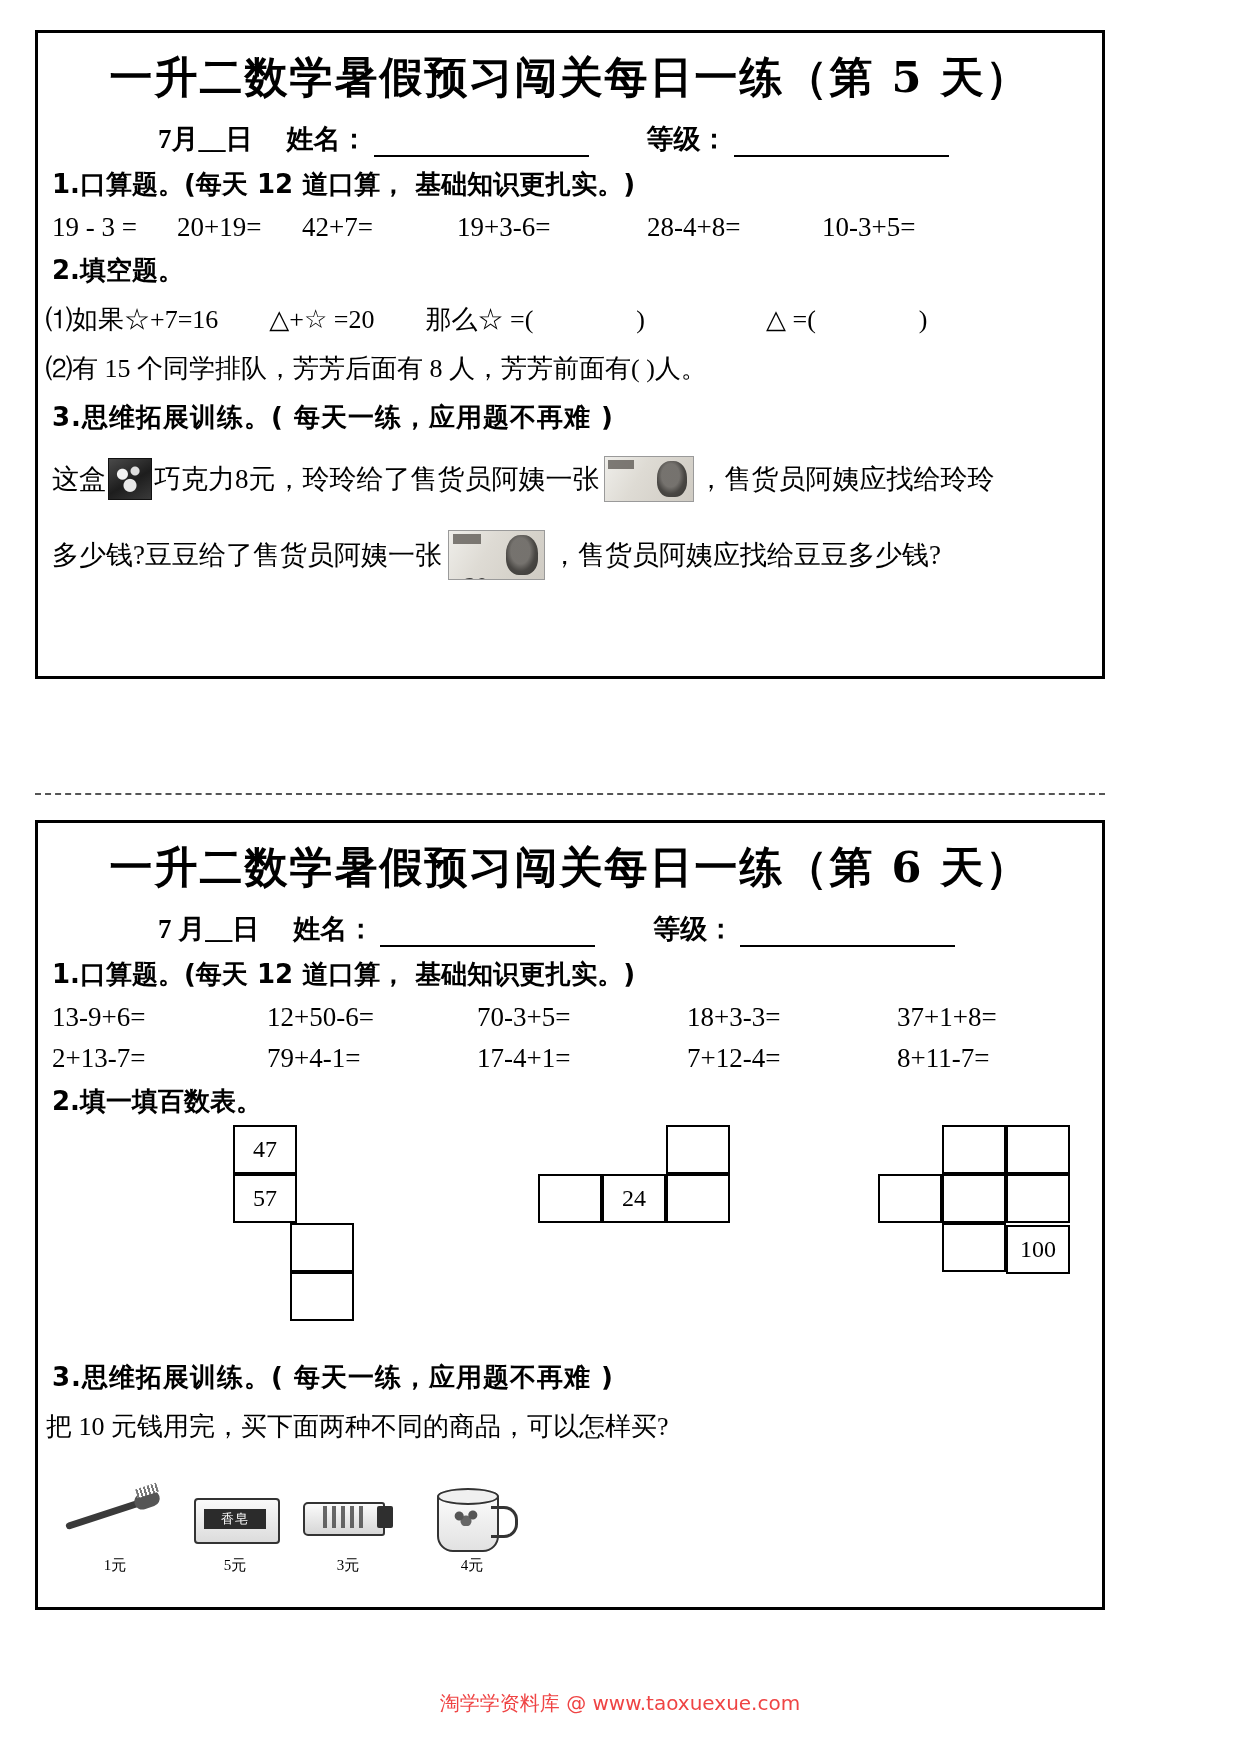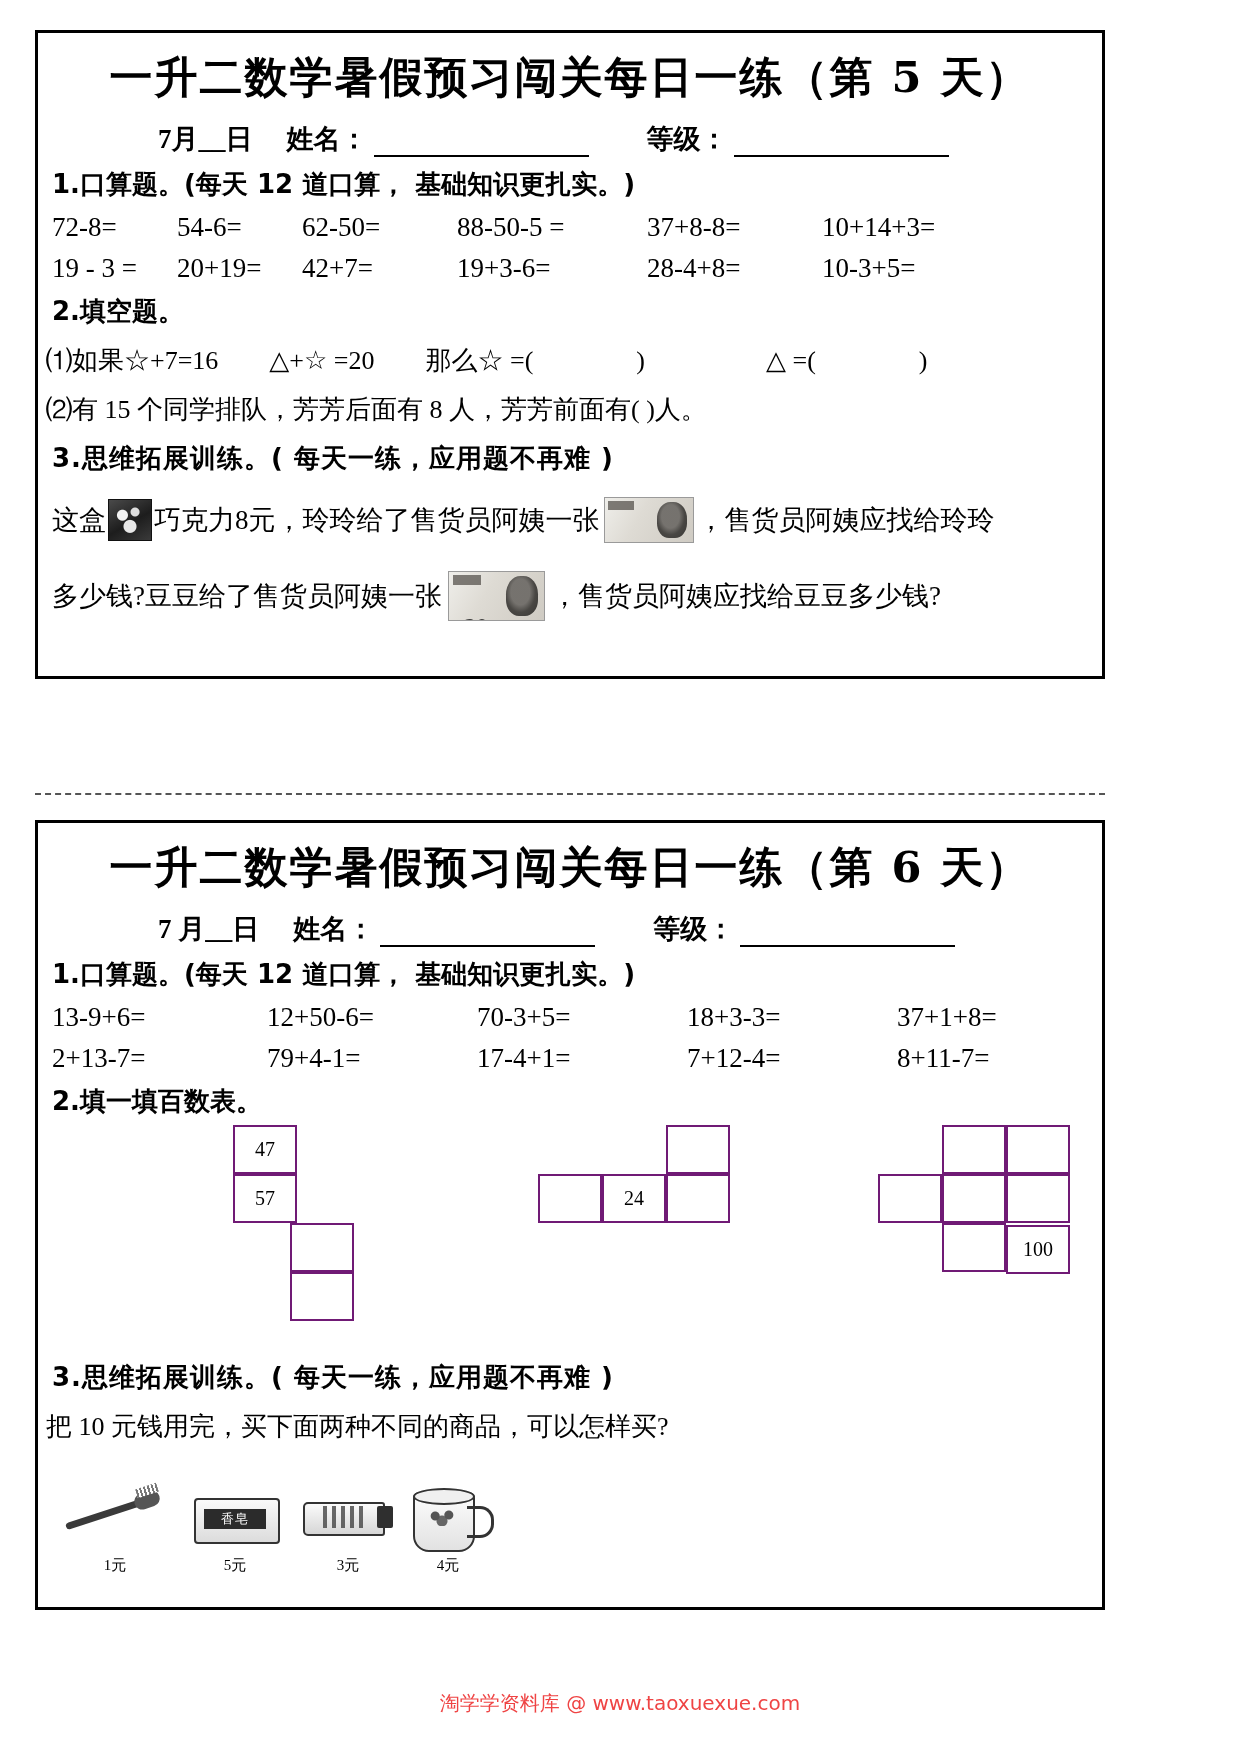--- a/index.html
+++ b/index.html
@@ -160,23 +160,23 @@
   #d6r2 .item:nth-child(4){width:210px;}
 
   .grids{
     position:relative;
     height:225px;
     margin-top:6px;
   }
   .cell{
     position:absolute;
     width:64px;height:49px;
-    border:2px solid #701a75;
+    border:2px solid #000000;
     box-sizing:border-box;
-    font-size:20px;
+    font-size:24px;
     display:flex;align-items:center;justify-content:center;
     background:#fff;
   }
 
   .shop{
     position:relative;
     height:150px;
     margin-top:18px;
     padding-left:22px;
   }
@@ -271,28 +271,20 @@
       <span class="date">7月__日</span>
       <span class="namelbl">姓名：</span>
       <span class="ruleline"></span>
       <span class="gap"></span>
       <span class="gradelbl">等级：</span>
       <span class="ruleline2"></span>
     </div>
 
     <div class="sec-head">1.口算题。(每天 12 道口算， 基础知识更扎实。)</div>
 
-    <div class="calc-row" id="d5r1">
-      <span class="item">72-8=</span>
-      <span class="item">54-6=</span>
-      <span class="item">62-50=</span>
-      <span class="item">88-50-5 =</span>
-      <span class="item">37+8-8=</span>
-      <span class="item">10+14+3=</span>
-    </div>
 
     <div class="calc-row" id="d5r2">
       <span class="item">19 - 3  =</span>
       <span class="item">20+19=</span>
       <span class="item">42+7=</span>
       <span class="item">19+3-6=</span>
       <span class="item">28-4+8=</span>
       <span class="item">10-3+5=</span>
     </div>
 
@@ -418,21 +410,21 @@
 
       <div class="shop-item" style="left:255px;top:0;">
         <div class="art">
           <span class="tp-tube"></span>
           <span class="tp-stripes"></span>
           <span class="tp-cap"></span>
         </div>
         <div class="price">3元</div>
       </div>
 
-      <div class="shop-item" style="left:355px;top:0;">
+      <div class="shop-item" style="left:379px;top:0;">
         <div class="art">
           <span class="mug-body"></span>
           <span class="mug-handle"></span>
           <span class="mug-top"></span>
           <span class="mug-pat"></span>
         </div>
         <div class="price">4元</div>
       </div>
 
     </div>

